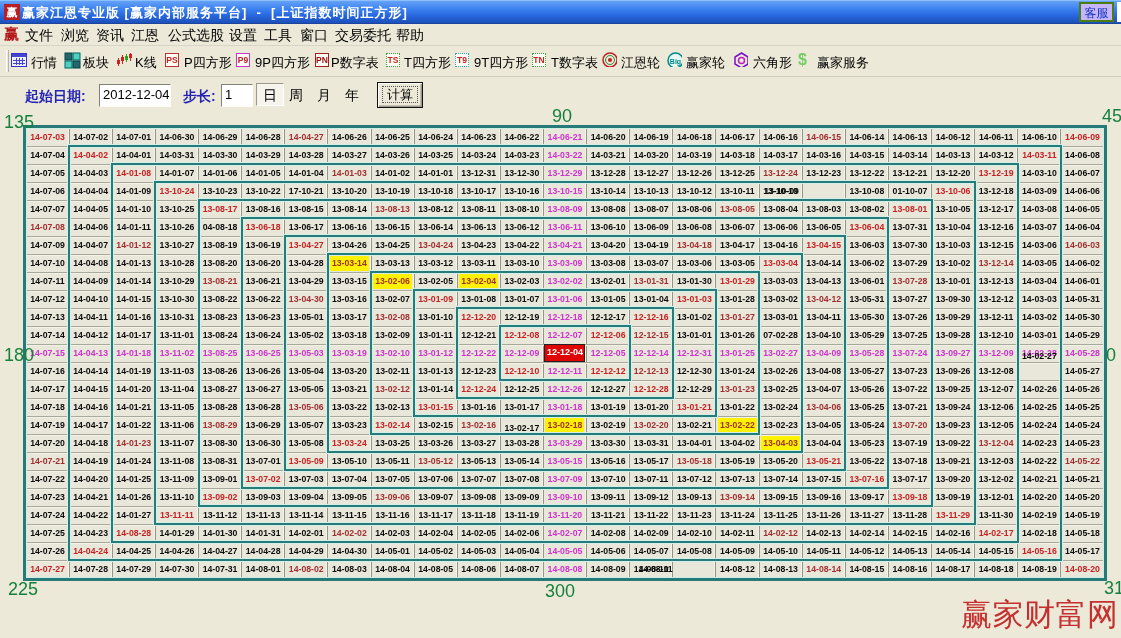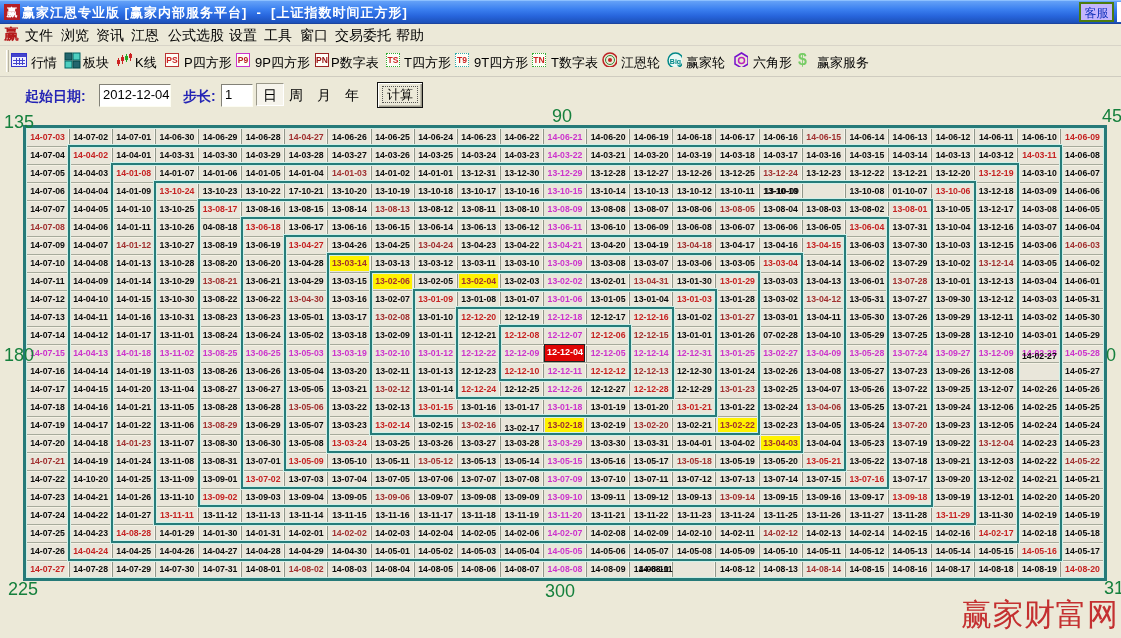--- a/index.html
+++ b/index.html
@@ -398,21 +398,21 @@
     <div class="c" style="left:172.5px;top:144.0px;color:#a03030">13-08-21</div>
     <div class="c" style="left:215.6px;top:144.0px">13-06-21</div>
     <div class="c" style="left:258.7px;top:144.0px">13-04-29</div>
     <div class="c" style="left:301.8px;top:144.0px">13-03-15</div>
     <div class="c" style="left:345.0px;top:144.0px;color:#a03030">13-02-06</div>
     <div class="c" style="left:388.1px;top:144.0px">13-02-05</div>
     <div class="c" style="left:431.2px;top:144.0px;color:#a03030">13-02-04</div>
     <div class="c" style="left:474.3px;top:144.0px">13-02-03</div>
     <div class="c" style="left:517.4px;top:144.0px;color:#cc33cc">13-02-02</div>
     <div class="c" style="left:560.6px;top:144.0px">13-02-01</div>
-    <div class="c" style="left:603.7px;top:144.0px;color:#a03030">13-04-31</div>
+    <div class="c" style="left:603.7px;top:144.0px;color:#a03030">13-01-31</div>
     <div class="c" style="left:646.8px;top:144.0px">13-01-30</div>
     <div class="c" style="left:689.9px;top:144.0px;color:#c52222">13-01-29</div>
     <div class="c" style="left:733.0px;top:144.0px">13-03-03</div>
     <div class="c" style="left:776.2px;top:144.0px">13-04-13</div>
     <div class="c" style="left:819.3px;top:144.0px">13-06-01</div>
     <div class="c" style="left:862.4px;top:144.0px;color:#a03030">13-07-28</div>
     <div class="c" style="left:905.5px;top:144.0px">13-10-01</div>
     <div class="c" style="left:948.6px;top:144.0px">13-12-13</div>
     <div class="c" style="left:991.8px;top:144.0px">14-03-04</div>
     <div class="c" style="left:1034.9px;top:144.0px">14-06-01</div>
@@ -660,21 +660,21 @@
     <div class="c" style="left:689.9px;top:324.0px">13-05-19</div>
     <div class="c" style="left:733.0px;top:324.0px">13-05-20</div>
     <div class="c" style="left:776.2px;top:324.0px;color:#c52222">13-05-21</div>
     <div class="c" style="left:819.3px;top:324.0px">13-05-22</div>
     <div class="c" style="left:862.4px;top:324.0px">13-07-18</div>
     <div class="c" style="left:905.5px;top:324.0px">13-09-21</div>
     <div class="c" style="left:948.6px;top:324.0px">13-12-03</div>
     <div class="c" style="left:991.8px;top:324.0px">14-02-22</div>
     <div class="c" style="left:1034.9px;top:324.0px;color:#a03030">14-05-22</div>
     <div class="c" style="left:0.0px;top:342.0px">14-07-22</div>
-    <div class="c" style="left:43.1px;top:342.0px">14-10-20</div>
+    <div class="c" style="left:43.1px;top:342.0px">14-04-20</div>
     <div class="c" style="left:86.2px;top:342.0px">14-01-25</div>
     <div class="c" style="left:129.4px;top:342.0px">13-11-09</div>
     <div class="c" style="left:172.5px;top:342.0px">13-09-01</div>
     <div class="c" style="left:215.6px;top:342.0px;color:#c52222">13-07-02</div>
     <div class="c" style="left:258.7px;top:342.0px">13-07-03</div>
     <div class="c" style="left:301.8px;top:342.0px">13-07-04</div>
     <div class="c" style="left:345.0px;top:342.0px">13-07-05</div>
     <div class="c" style="left:388.1px;top:342.0px">13-07-06</div>
     <div class="c" style="left:431.2px;top:342.0px">13-07-07</div>
     <div class="c" style="left:474.3px;top:342.0px">13-07-08</div>

